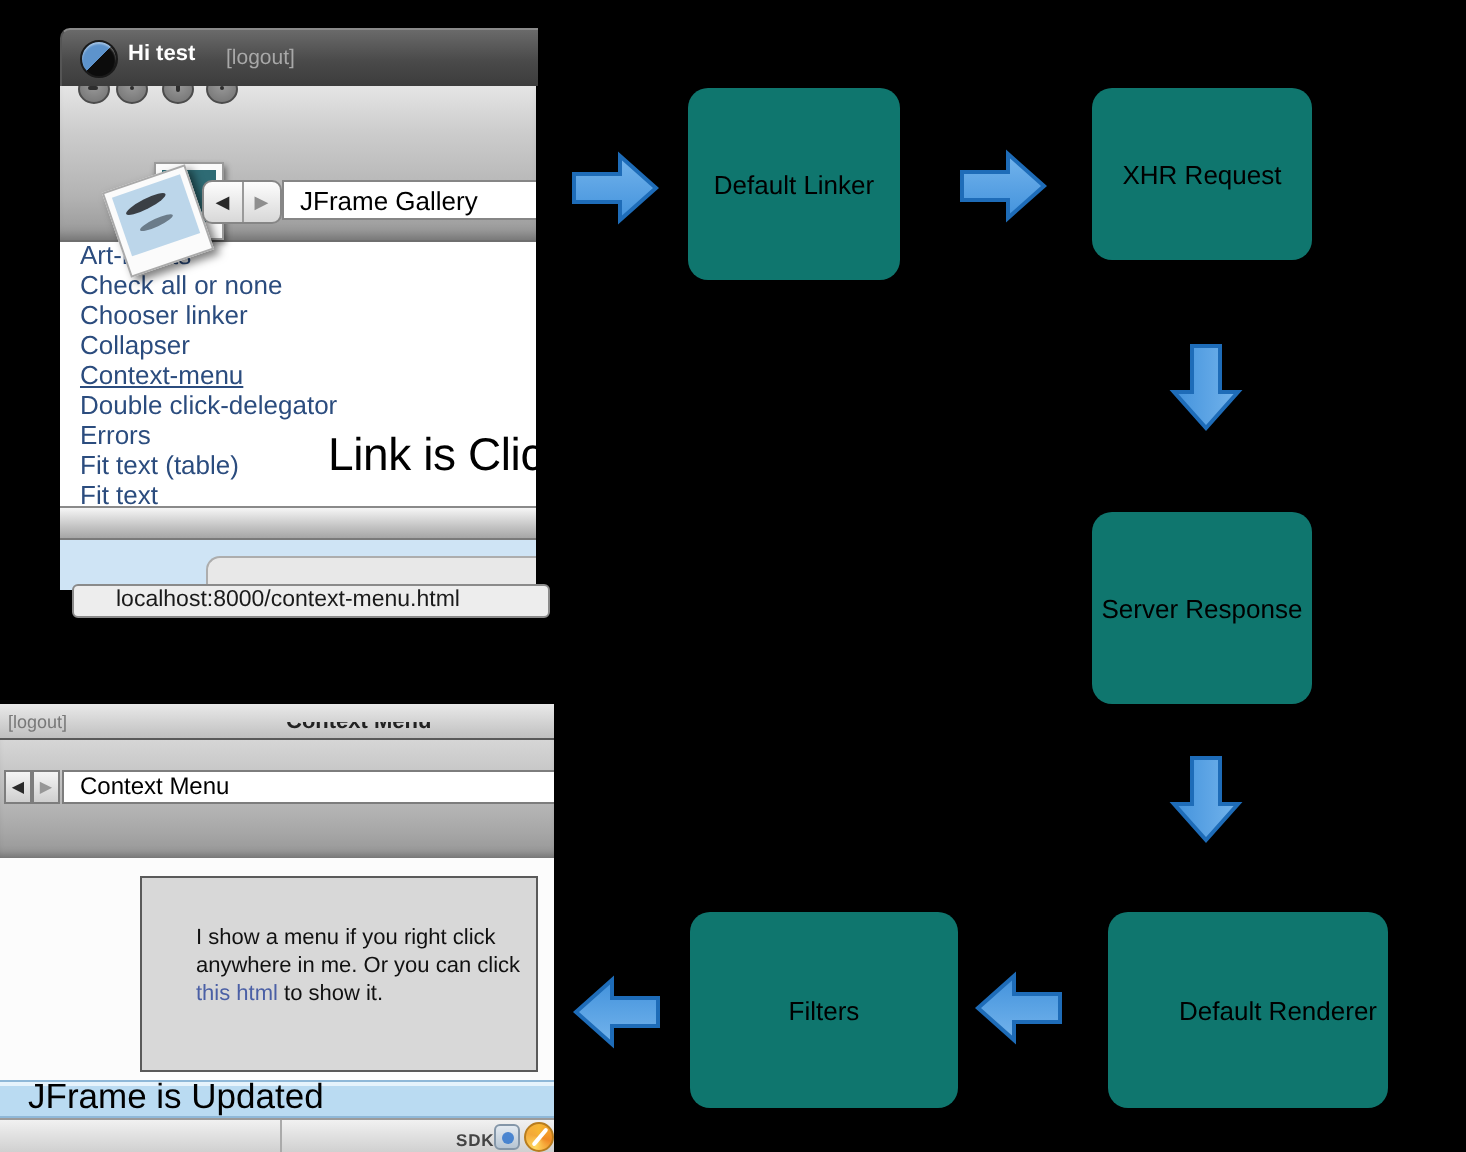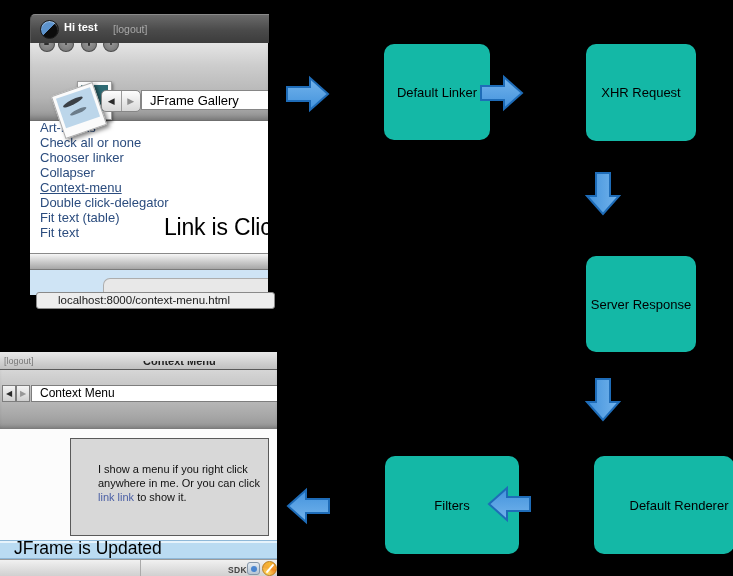--- a/index.html
+++ b/index.html
@@ -93,24 +93,24 @@
   #win2 .appic{position:absolute;left:247px;top:2px;width:13px;height:13px;border-radius:3px;
     background:linear-gradient(#e3eaf1,#b6c5d3);border:1px solid #8496a8;box-sizing:border-box;}
   #win2 .appic i{position:absolute;left:3px;top:3px;width:6px;height:6px;border-radius:50%;background:#3377cc;opacity:.85;}
   #win2 .swirl{position:absolute;left:262px;top:1px;width:15px;height:15px;border-radius:50%;
     background:conic-gradient(#f7b733,#f08a24 30%,#ffd75e 55%,#f3a93a 80%,#f7b733);
     border:1px solid #b87d1e;box-sizing:border-box;}
   #win2 .swirl i{position:absolute;left:6px;top:1px;width:2px;height:11px;background:#fff;
     transform:rotate(40deg);border-radius:1px;}
 
   
-  .node{background:#14b8a6;border-radius:10px;display:flex;align-items:center;justify-content:center;
-    font-size:13px;color:#000;text-align:center;margin-left:40px;}
+  .node{background:#0f766e;border-radius:10px;display:flex;align-items:center;justify-content:center;
+    font-size:13px;color:#000;text-align:center;}
   #n-linker{left:344px;top:44px;width:106px;height:96px;}
-  #n-xhr{left:546px;top:44px;width:110px;height:97px;}
+  #n-xhr{left:546px;top:44px;width:110px;height:86px;}
   #n-server{left:546px;top:256px;width:110px;height:96px;}
   #n-renderer{left:554px;top:456px;width:110px;height:98px;padding-left:30px;}
   #n-filters{left:345px;top:456px;width:134px;height:98px;}
 
   
   .arrow{position:absolute;}
   .rot90{transform:rotate(90deg);}
   .rot180{transform:rotate(180deg);}
   #a1{left:286px;top:75px;}
   #a2{left:480px;top:74px;}
@@ -170,20 +170,21 @@
       <div class="abs field">JFrame Gallery</div>
     </div>
     <div class="abs content">
       <ul class="links">
         <li>Art-inputs</li>
         <li>Check all or none</li>
         <li>Chooser linker</li>
         <li>Collapser</li>
         <li class="active">Context-menu</li>
         <li>Double click-delegator</li>
+        <li>Errors</li>
         <li>Fit text (table)</li>
         <li>Fit text</li>
       </ul>
       <div class="abs overlay1">Link is Click</div>
     </div>
     <div class="abs graybar"></div>
     <div class="abs bluestrip">
       <div class="tab"></div>
     </div>
   </div>
@@ -224,21 +225,21 @@
     <div class="abs metal">
       <div class="navbtn b1">◀</div>
       <div class="navbtn b2">▶</div>
       <div class="field2">Context Menu</div>
     </div>
     <div class="abs content2">
       <div class="graybox">
         <div class="txt">
           <span>I show a menu if you right click</span><br>
           <span>anywhere in me. Or you can click</span><br>
-          <a>link link</a><span> to show it.</span>
+          <a>this html</a><span> to show it.</span>
         </div>
       </div>
     </div>
     <div class="abs bluebar"></div>
     <div class="abs statusbar">
       <div class="sdivider"></div>
       <div class="sdk">SDK</div>
       <div class="appic">
           <i></i>
         </div>

